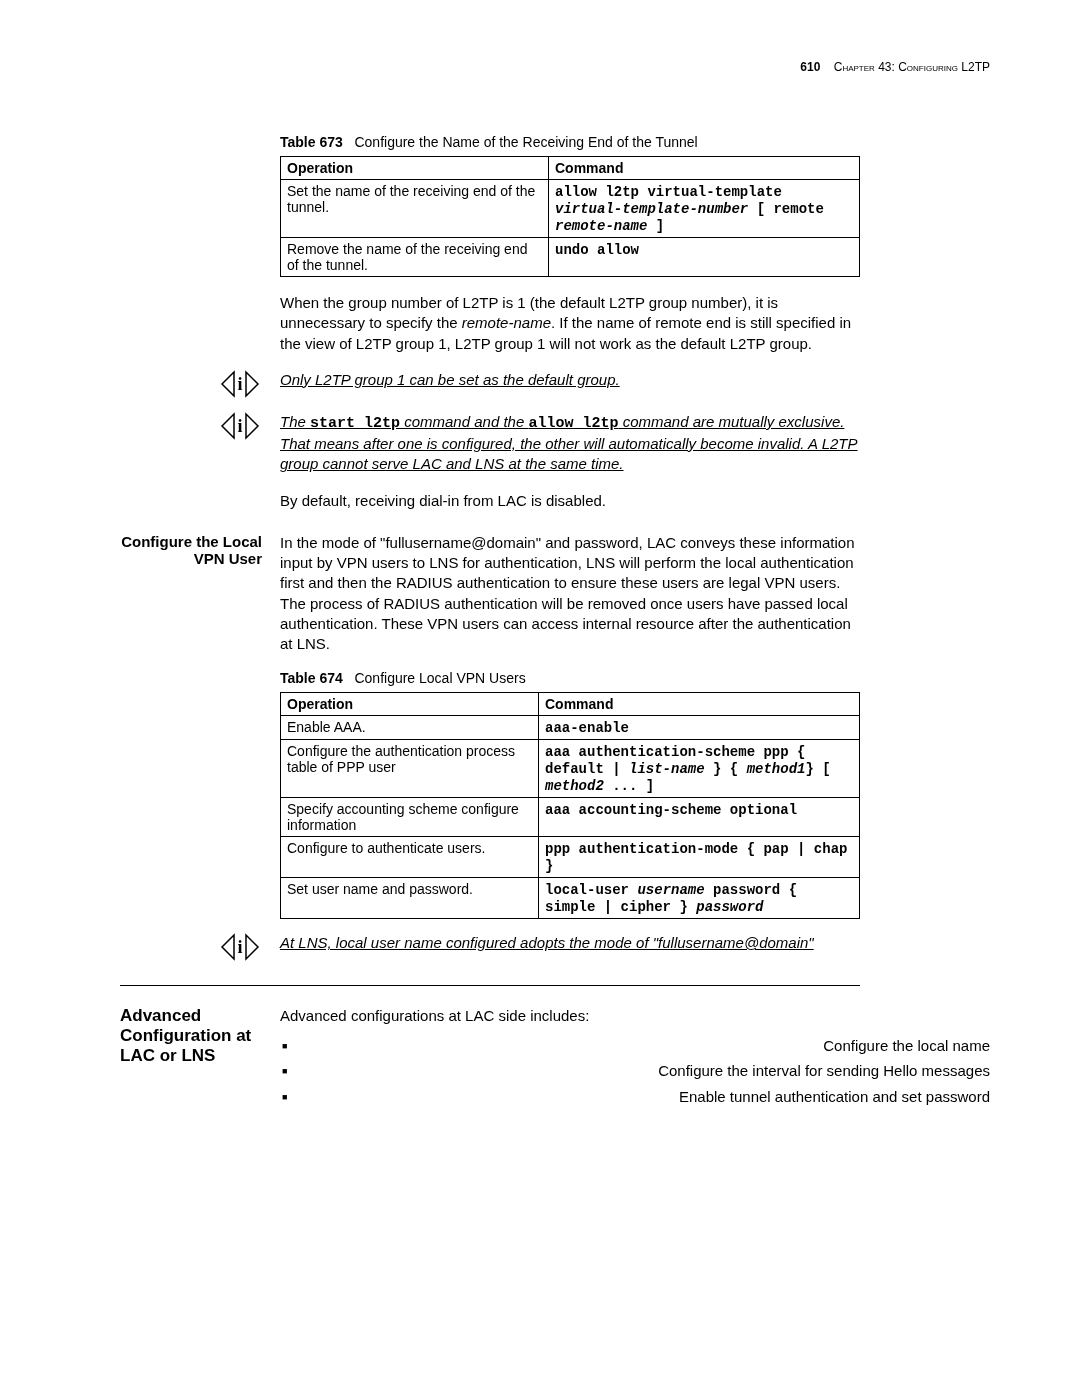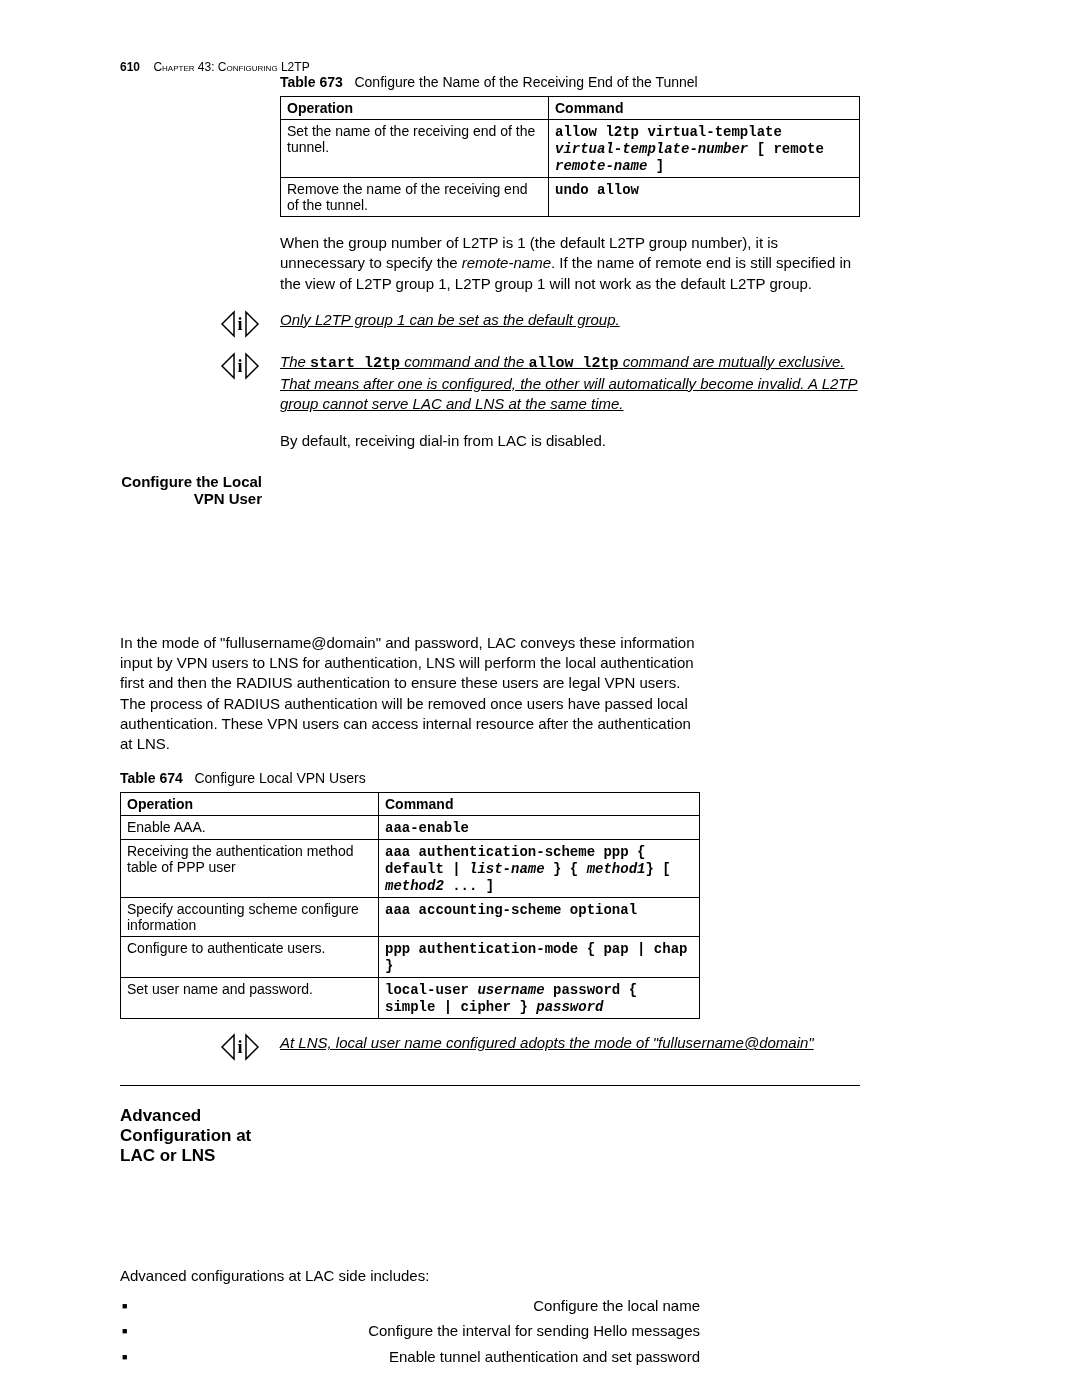--- a/index.html
+++ b/index.html
@@ -12,20 +12,22 @@
   }
   .page {
     width: 1080px;
     height: 1397px;
     position: relative;
     padding: 60px 90px 0 120px;
     box-sizing: border-box;
   }
   .header {
     font-size: 12px;
+    margin-bottom: 60px;
+    text-align: right;
   }
   .header .pg {
     font-weight: bold;
     margin-right: 10px;
   }
   .smallcaps {
     font-variant: small-caps;
   }
   .content {
     margin-left: 160px;
@@ -68,21 +70,20 @@
     font-style: italic;
     font-size: 15px;
     line-height: 1.35;
     width: 580px;
     text-decoration: underline;
   }
   .section-row {
     display: flex;
     align-items: flex-start;
     margin-top: 22px;
-    flex-direction: column;
   }
   .section-label {
     width: 160px;
     flex: 0 0 160px;
     font-weight: bold;
     font-size: 15px;
     text-align: right;
     padding-right: 18px;
     box-sizing: border-box;
   }
@@ -199,21 +200,21 @@
         <tbody>
             <tr>
           <th style="width:245px">Operation</th>
           <th>Command</th>
         </tr>
         <tr>
           <td>Enable AAA.</td>
           <td><span class="mono">aaa-enable</span></td>
         </tr>
         <tr>
-          <td>Receiving the authentication method table of PPP user</td>
+          <td>Configure the authentication process table of PPP user</td>
           <td>
             <span class="mono">aaa authentication-scheme ppp { default | </span><span class="mono-i">list-name</span><span class="mono"> } { </span><span class="mono-i">method1</span><span class="mono">} [ </span><span class="mono-i">method2</span><span class="mono"> ... ]</span>
           </td>
         </tr>
         <tr>
           <td>Specify accounting scheme configure information</td>
           <td><span class="mono">aaa accounting-scheme optional</span></td>
         </tr>
         <tr>
           <td>Configure to authenticate users.</td>

